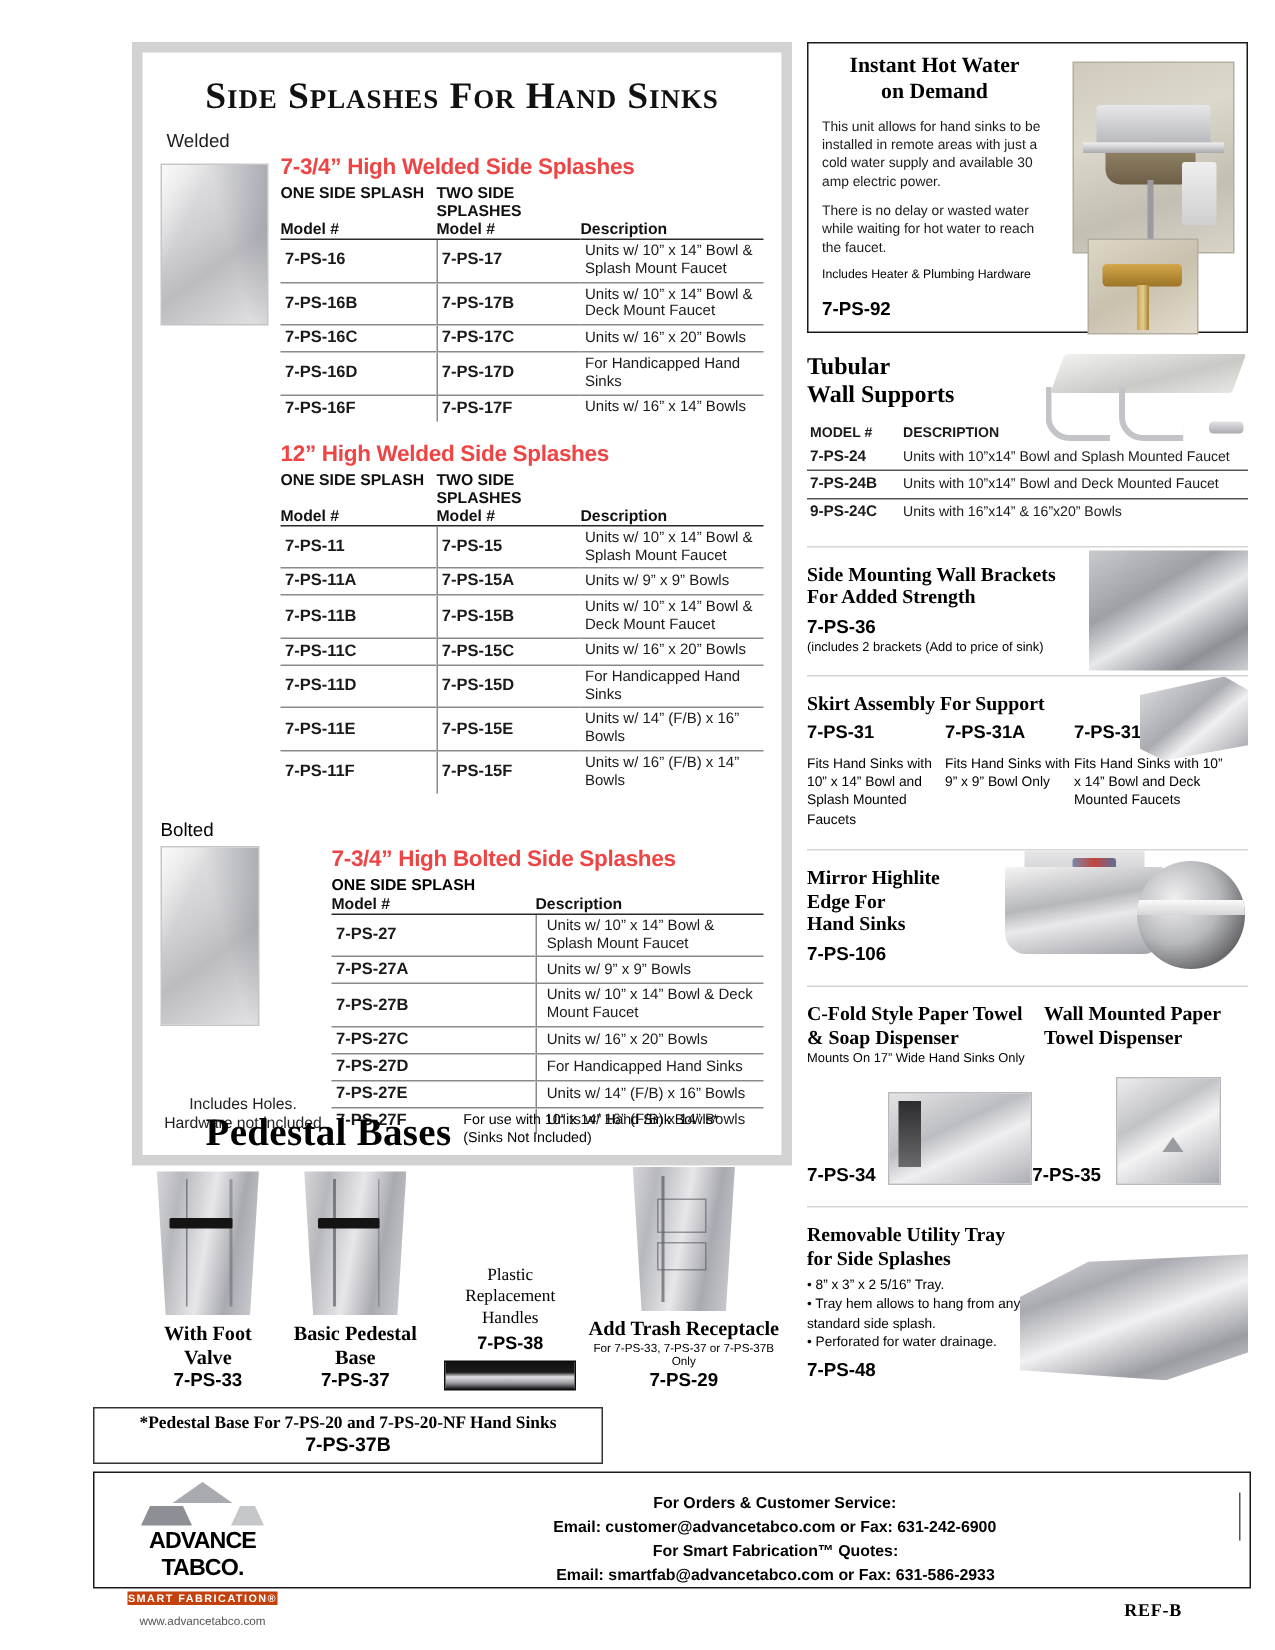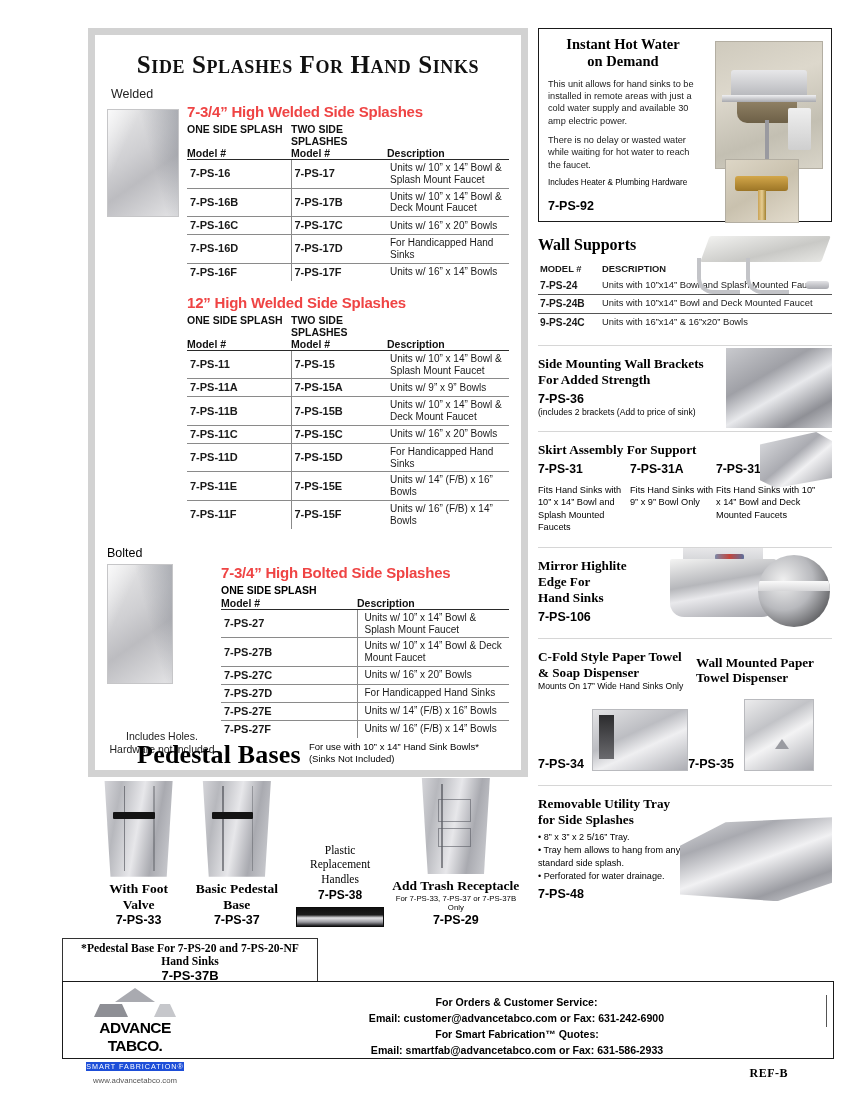--- a/index.html
+++ b/index.html
@@ -82,21 +82,21 @@
   table.specs td.m { font-weight: bold; font-size: 11px; width: 104px; }
   table.specs td.m2 { font-weight: bold; font-size: 11px; width: 96px; border-left: 1px solid #8a8a8a; }
   table.specs td.d { font-size: 10px; }
   table.specs.onecol td.m { width: 136px; }
   table.specs.onecol td.d { border-left: 1px solid #8a8a8a; padding-left: 7px; }
   .subhead-one { font-size: 10.5px; font-weight: bold; margin-bottom: 1px; }
   .dhead { font-size: 10.5px; font-weight: bold; }
 
   .gap { height: 13px; }
 
-  .bolt-wrap { display:flex; align-items:center; margin-top: 4px;}
+  .bolt-wrap { display:flex; align-items:flex-end; margin-top: 4px;}
   .bolt-left { width: 110px; flex: 0 0 110px; }
   .bolt-label { font-size: 12.5px; margin-bottom: 4px; }
   .bolt-note {
     font-size: 10.5px; text-align: center; line-height: 1.25;
     margin-top: 46px; color:#222;
   }
   .bolt-right { flex: 1; padding-left: 4px; }
 
   
   .ped-sec { position: absolute; left: 88px; top: 740px; width: 440px; }
@@ -132,21 +132,21 @@
     width: 88px; height: 20px; margin: 5px auto 0;
     background: linear-gradient(180deg,#111 0%,#1b1b1b 38%,#e3e3e6 55%,#9a9aa0 78%,#17171a 100%);
     border: 1px solid #0c0c0c;
   }
 
   .ped-cap { font-family:"Liberation Serif", serif; font-size: 13.5px; font-weight: bold; margin-top: 4px; }
   .ped-mod { font-size: 12.5px; font-weight: bold; }
   .ped-tiny { font-size: 7.8px; line-height:1.2; }
 
   .ped-box {
-    position: absolute; left: 62px; top: 938px; width: 256px;
+    position: absolute; left: 62px; top: 938px; width: 340px;
     border: 1.4px solid #333; padding: 3px 6px 5px; text-align: center; background:#fff;
   }
   .ped-box .l1 { font-family:"Liberation Serif", serif; font-size: 11.6px; font-weight: bold; }
   .ped-box .l2 { font-size: 13px; font-weight: bold; }
 
   
   .right-col { position: absolute; left: 538px; top: 28px; width: 294px; }
 
   .hotbox { border: 1.6px solid #1a1a1a; padding: 7px 9px 8px; position: relative; min-height: 178px; }
   .hot-title {
@@ -254,21 +254,21 @@
   .mirror-photo .circle {
     position:absolute; right:0; top: 8%; width: 72px; height: 72px; border-radius: 50%;
     background: radial-gradient(circle at 35% 35%, #f0f0f0 0%, #b8b9bd 45%, #2a2a2c 100%);
     overflow:hidden;
   }
   .mirror-photo .circle .band {
     position:absolute; left:0; top:36%; width:100%; height:14%;
     background: linear-gradient(180deg,#fafafa,#d6d6d8);
   }
 
-  .two-col-disp { display: flex; align-items: center; }
+  .two-col-disp { display: flex; }
   .two-col-disp .cA { width: 158px; }
   .two-col-disp .cB { width: 130px; }
   .disp-note { font-size: 8.6px; margin-top: 1px; }
 
   .disp-row { display: flex; align-items: flex-end; margin-top: 8px; }
   .disp-mod { font-size: 12.5px; font-weight: bold; width: 54px; }
   .disp-photo {
     width: 96px; height: 62px;
     background: linear-gradient(155deg,#e4e4e6 0%,#bcbdc2 40%,#efeff1 60%,#adaeb4 100%);
     border: 1px solid #b9babe; position: relative;
@@ -312,22 +312,22 @@
     box-sizing: content-box; width: 22px;
   }
   .logo-mark .t3 {
     position:absolute; right: 2px; top: 16px;
     width: 22px; height: 0;
     border-left: 6px solid transparent; border-right: 6px solid transparent;
     border-bottom: 13px solid #c6c7cb;
   }
   .logo-name { font-size: 15.5px; font-weight: bold; letter-spacing: -0.6px; margin-top: 1px; }
   .logo-sub {
-    font-size: 7.2px; letter-spacing: 1px; background: #1d4ed8; color: #fff;
-    display:inline-block; padding: 0 0; margin-top: 1px;
+    font-size: 7.2px; letter-spacing: 1px; background: #c2410c; color: #fff;
+    display:inline-block; padding: 0 0; margin-top: 1px; font-weight: bold;
   }
   .logo-url { font-size: 7.8px; color:#555; margin-top: 3px; }
 
   .foot-main { flex: 1; padding: 6px 6px 0 4px; }
   .foot-top { text-align: center; font-size: 13px; font-weight: bold; }
   .foot-top .phone { font-size: 19px; font-weight: bold; letter-spacing: -0.3px; }
   .foot-top .hours { font-size: 12px; font-weight: bold; }
   .foot-bot { display: flex; margin-top: 7px; flex-direction: column; }
   .foot-bot .half { flex: 1; text-align: center; font-size: 10.6px; font-weight: bold; line-height: 1.5; }
   .foot-bot .half:first-child { border-right: 1.2px solid #555; }
@@ -461,20 +461,24 @@
           <div class="subhead-one">ONE SIDE SPLASH</div>
           <div class="colheads">
             <div class="c1" style="width:136px">Model #</div>
             <div class="dhead">Description</div>
           </div>
           <table class="specs onecol">
             <tbody>
                 <tr>
               <td class="m">7-PS-27</td>
               <td class="d">Units w/ 10” x 14” Bowl &amp; Splash Mount Faucet</td>
+            </tr>
+            <tr>
+              <td class="m">7-PS-27A</td>
+              <td class="d">Units w/ 9” x 9” Bowls</td>
             </tr>
             <tr>
               <td class="m">7-PS-27B</td>
               <td class="d">Units w/ 10” x 14” Bowl &amp; Deck Mount Faucet</td>
             </tr>
             <tr>
               <td class="m">7-PS-27C</td>
               <td class="d">Units w/ 16” x 20” Bowls</td>
             </tr>
             <tr>
@@ -578,20 +582,21 @@
     </div>
 
     <div class="rsec">
       <div class="tw-photo">
         <div class="basin"></div>
           <div class="tube1"></div>
           <div class="tube2"></div>
           <div class="wallmt"></div>
       </div>
       <div class="serif-h">
+        <div>Tubular</div>
         <div>Wall Supports</div>
       </div>
       <table class="rtbl">
         <tbody>
             <tr>
           <td class="mh">MODEL #</td>
           <td class="dh">DESCRIPTION</td>
         </tr>
         <tr>
           <td class="m">7-PS-24</td>

